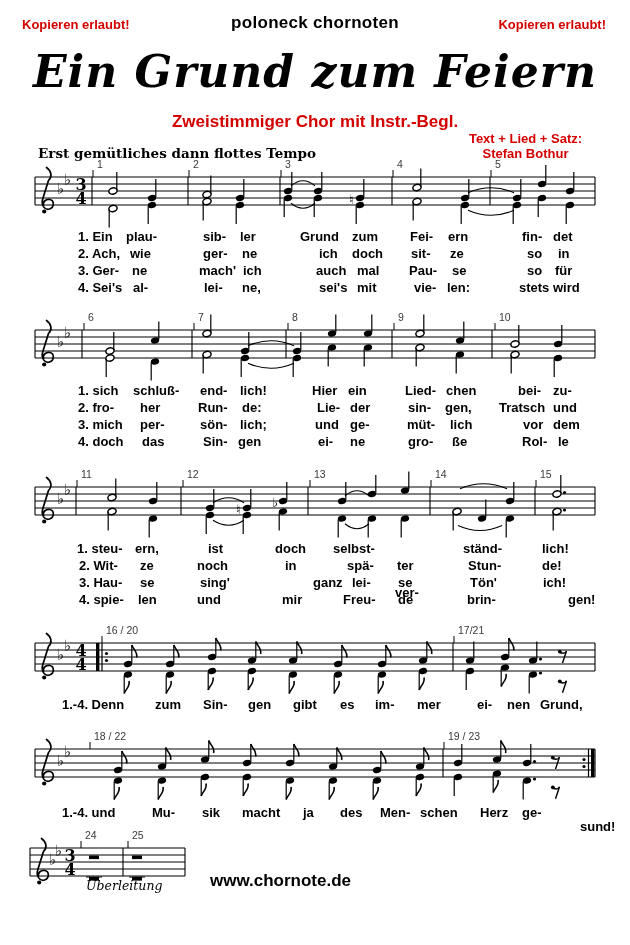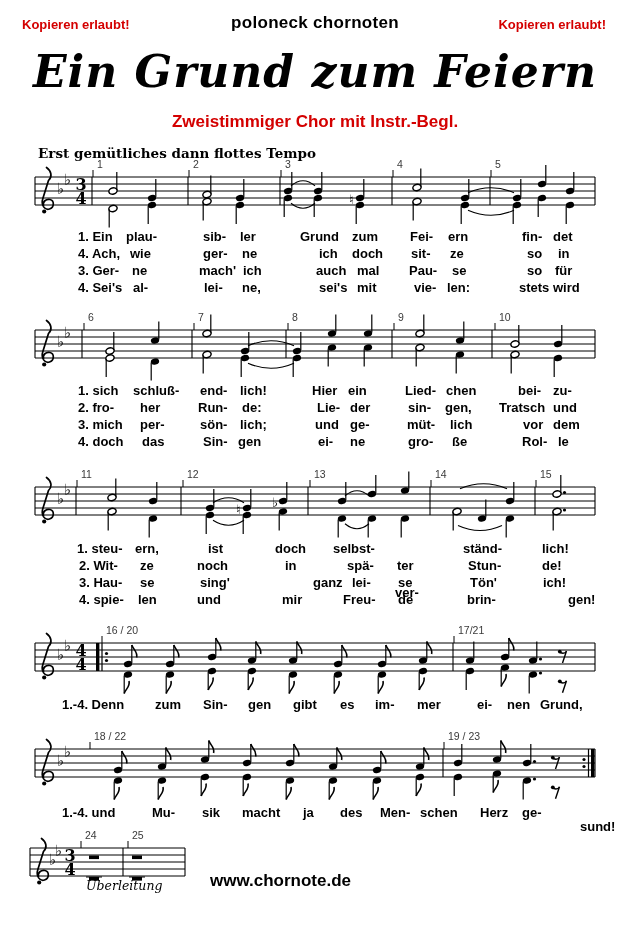--- a/index.html
+++ b/index.html
@@ -24,20 +24,22 @@
 </style>
 <title>Ein Grund zum Feiern</title></head>
 <body style="--red: #d40000;">
 
 <div id="copy-left" class="abs copy red">Kopieren erlaubt!</div>
 <div id="brand" class="abs">poloneck chornoten</div>
 <div id="copy-right" class="abs copy red">Kopieren erlaubt!</div>
 <div id="title" class="abs">Ein Grund zum Feiern</div>
 <div id="subtitle" class="abs red">Zweistimmiger Chor mit Instr.-Begl.</div>
 <div id="credit" class="abs red">
+  <div>Text + Lied + Satz:</div>
+  <div>Stefan Bothur</div>
 </div>
 <div id="tempo" class="abs">Erst gemütliches dann flottes Tempo</div>
 
 <svg id="score" width="630" height="945" aria-hidden="true">
     <g>
       <line x1="35" y1="177" x2="595" y2="177" stroke="#000" stroke-width="1"></line>
       <line x1="35" y1="184" x2="595" y2="184" stroke="#000" stroke-width="1"></line>
       <line x1="35" y1="191" x2="595" y2="191" stroke="#000" stroke-width="1"></line>
       <line x1="35" y1="198" x2="595" y2="198" stroke="#000" stroke-width="1"></line>
       <line x1="35" y1="205" x2="595" y2="205" stroke="#000" stroke-width="1"></line>
@@ -495,21 +497,21 @@
     <span class="syl" style="left: 78px; top: 229px;">1. Ein</span>
     <span class="syl" style="left: 126px; top: 229px;">plau-</span>
     <span class="syl" style="left: 203px; top: 229px;">sib-</span>
     <span class="syl" style="left: 240px; top: 229px;">ler</span>
     <span class="syl" style="left: 300px; top: 229px;">Grund</span>
     <span class="syl" style="left: 352px; top: 229px;">zum</span>
     <span class="syl" style="left: 410px; top: 229px;">Fei-</span>
     <span class="syl" style="left: 448px; top: 229px;">ern</span>
     <span class="syl" style="left: 522px; top: 229px;">fin-</span>
     <span class="syl" style="left: 553px; top: 229px;">det</span>
-    <span class="syl" style="left: 78px; top: 246px;">4. Ach,</span>
+    <span class="syl" style="left: 78px; top: 246px;">2. Ach,</span>
     <span class="syl" style="left: 130px; top: 246px;">wie</span>
     <span class="syl" style="left: 203px; top: 246px;">ger-</span>
     <span class="syl" style="left: 242px; top: 246px;">ne</span>
     <span class="syl" style="left: 319px; top: 246px;">ich</span>
     <span class="syl" style="left: 352px; top: 246px;">doch</span>
     <span class="syl" style="left: 411px; top: 246px;">sit-</span>
     <span class="syl" style="left: 450px; top: 246px;">ze</span>
     <span class="syl" style="left: 527px; top: 246px;">so</span>
     <span class="syl" style="left: 558px; top: 246px;">in</span>
     <span class="syl" style="left: 78px; top: 263px;">3. Ger-</span>

